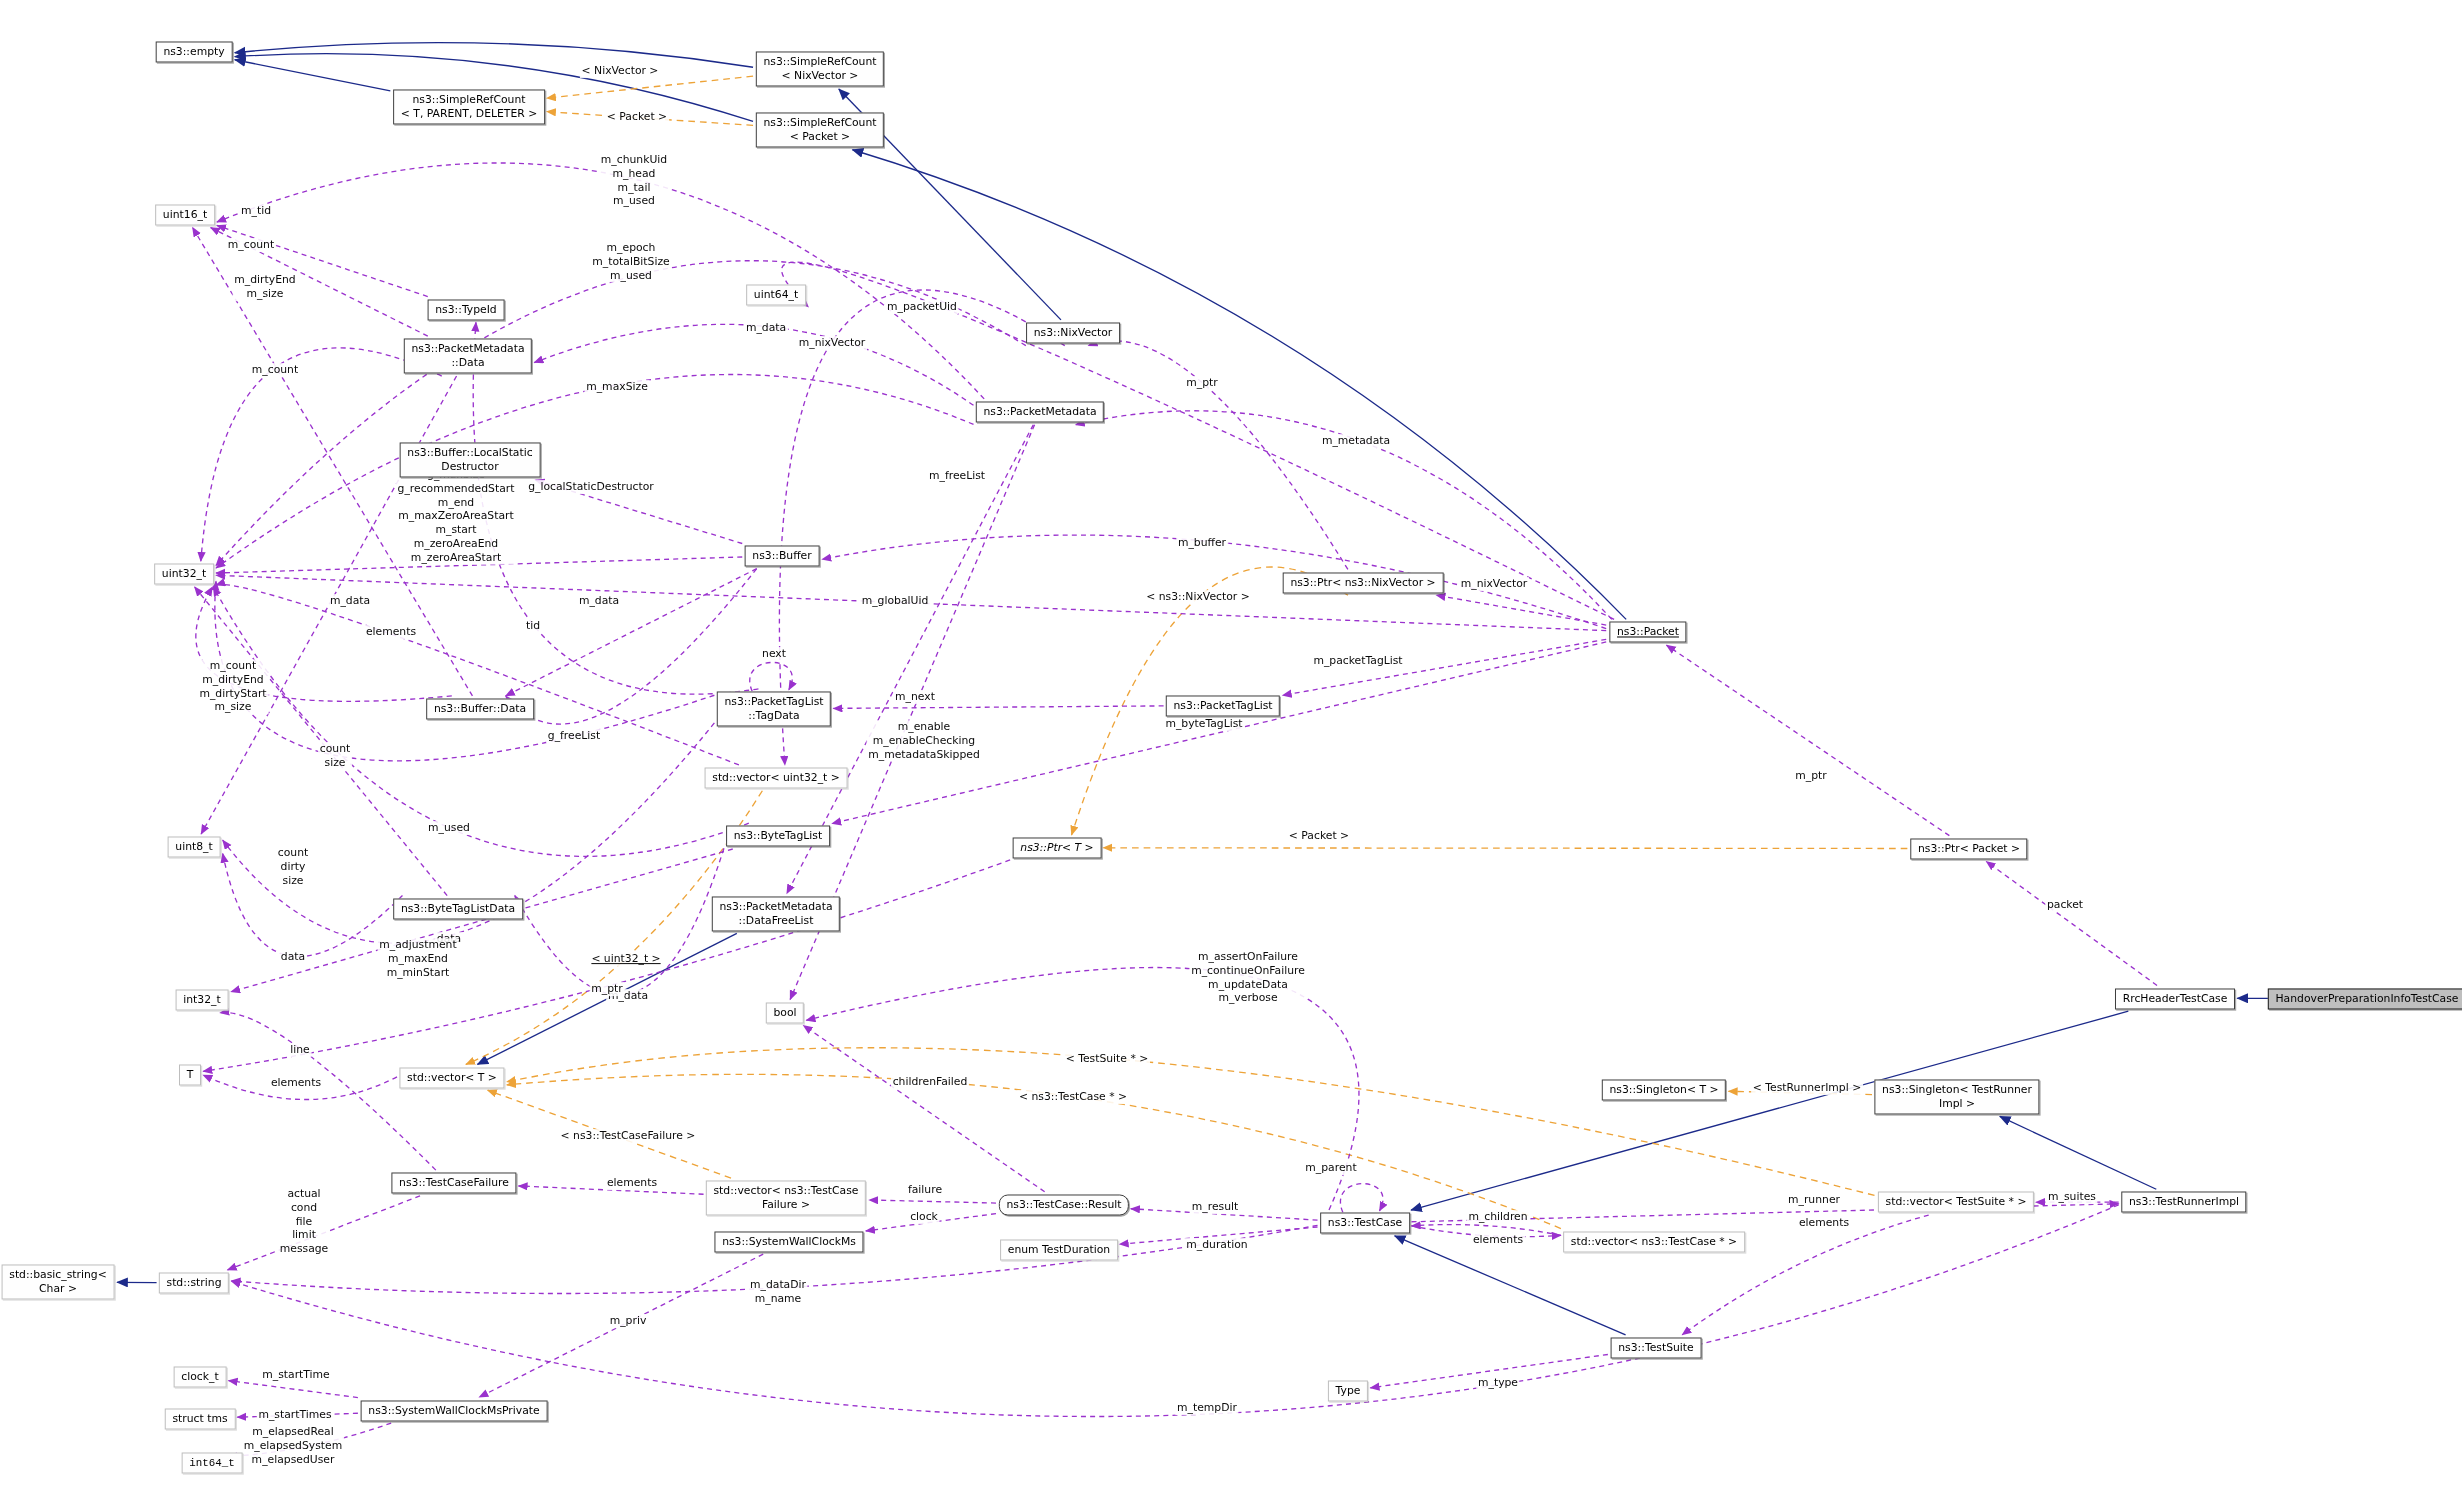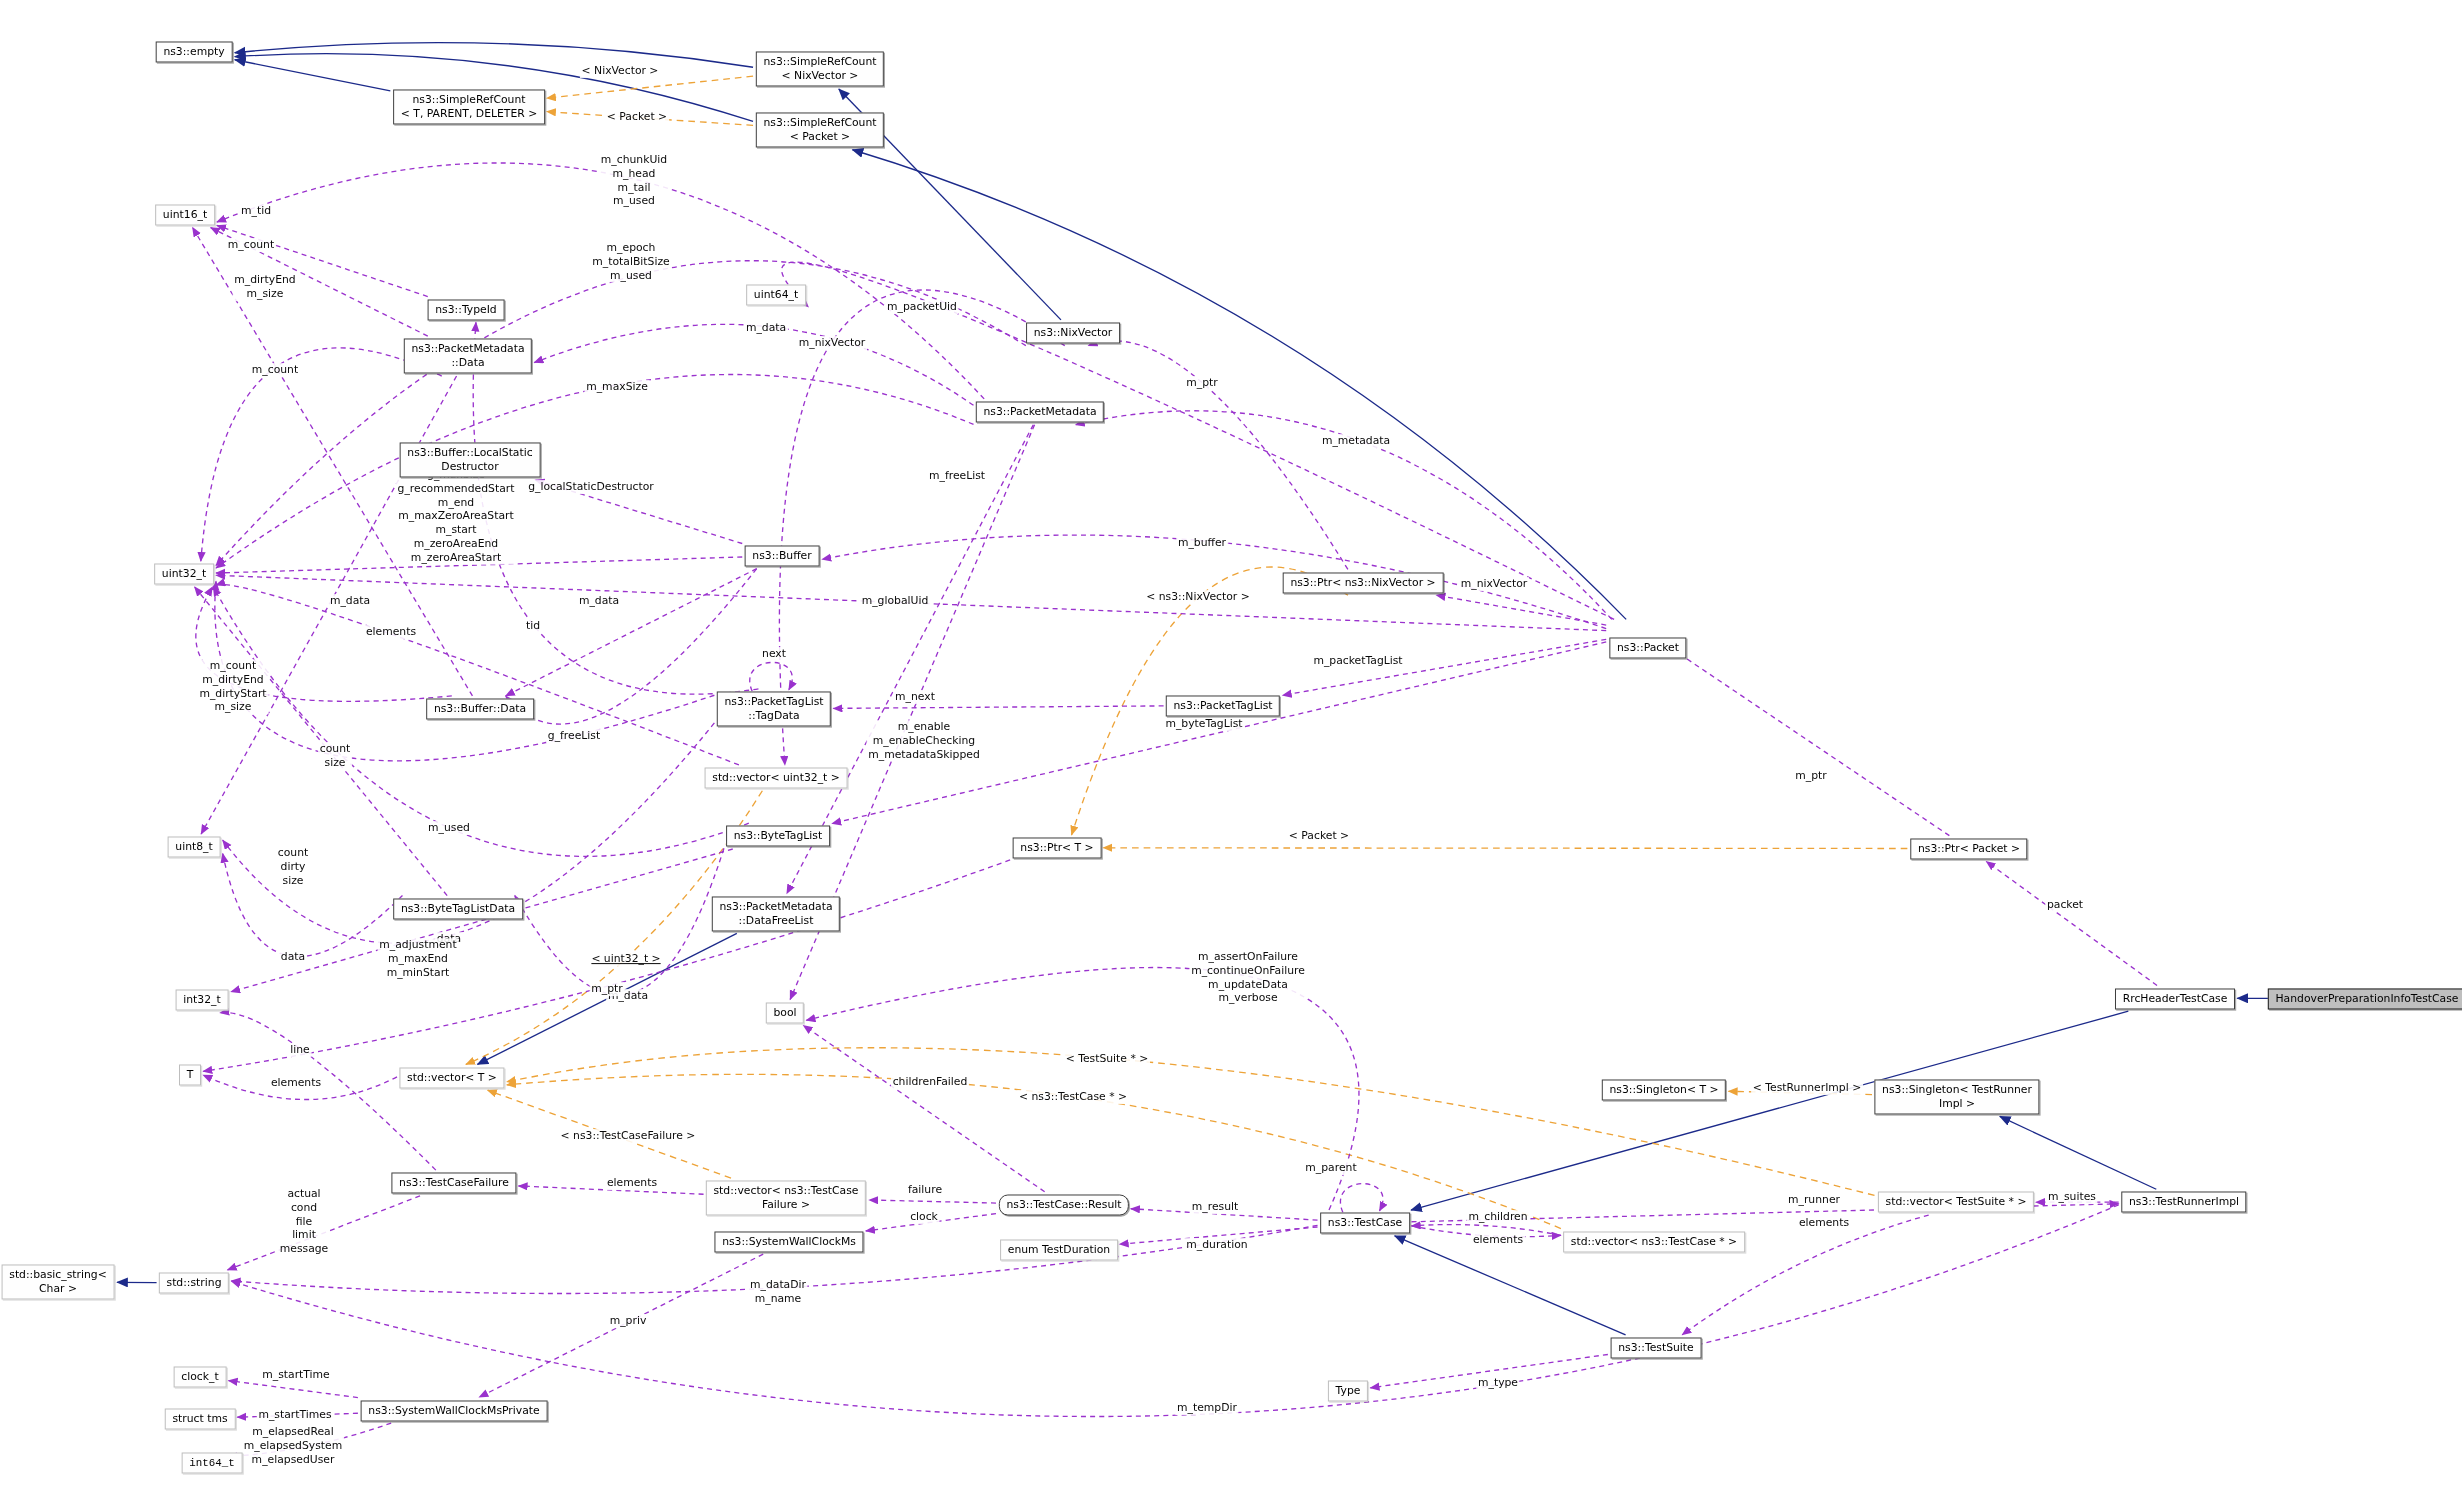--- a/index.html
+++ b/index.html
@@ -235,32 +235,32 @@
       <div class="node type" style="left: 776px; top: 295px;">uint64_t</div>
       <div class="node" style="left: 1073px; top: 333px;">ns3::NixVector</div>
       <div class="node" style="left: 468px; top: 356px;">ns3::PacketMetadata
 ::Data</div>
       <div class="node" style="left: 1040px; top: 412px;">ns3::PacketMetadata</div>
       <div class="node" style="left: 470px; top: 460px;">ns3::Buffer::LocalStatic
 Destructor</div>
       <div class="node type" style="left: 184px; top: 574px;">uint32_t</div>
       <div class="node" style="left: 782px; top: 556px;">ns3::Buffer</div>
       <div class="node" style="left: 1363px; top: 583px;">ns3::Ptr&lt; ns3::NixVector &gt;</div>
-      <div class="node" style="left: 1648px; top: 648px;">ns3::Packet</div>
+      <div class="node" style="left: 1648px; top: 632px; text-decoration: underline;">ns3::Packet</div>
       <div class="node" style="left: 480px; top: 709px;">ns3::Buffer::Data</div>
       <div class="node" style="left: 774px; top: 709px;">ns3::PacketTagList
 ::TagData</div>
       <div class="node" style="left: 1223px; top: 706px;">ns3::PacketTagList</div>
       <div class="node type" style="left: 776px; top: 778px;">std::vector&lt; uint32_t &gt;</div>
       <div class="node type" style="left: 194px; top: 847px;">uint8_t</div>
       <div class="node" style="left: 778px; top: 836px;">ns3::ByteTagList</div>
       <div class="node" style="left: 458px; top: 909px;">ns3::ByteTagListData</div>
       <div class="node" style="left: 776px; top: 914px;">ns3::PacketMetadata
 ::DataFreeList</div>
-      <div class="node" style="left: 1057px; top: 848px;">ns3::Ptr&lt; T &gt;</div>
+      <div class="node" style="left: 1057px; top: 848px; font-style: italic;">ns3::Ptr&lt; T &gt;</div>
       <div class="node" style="left: 1969px; top: 849px;">ns3::Ptr&lt; Packet &gt;</div>
       <div class="node type" style="left: 202px; top: 1000px;">int32_t</div>
       <div class="node type" style="left: 785px; top: 1013px;">bool</div>
       <div class="node" style="left: 2175px; top: 999px;">RrcHeaderTestCase</div>
       <div class="node selected" style="left: 2367px; top: 999px;">HandoverPreparationInfoTestCase</div>
       <div class="node type" style="left: 190px; top: 1075px;">T</div>
       <div class="node type" style="left: 452px; top: 1078px;">std::vector&lt; T &gt;</div>
       <div class="node" style="left: 1664px; top: 1090px;">ns3::Singleton&lt; T &gt;</div>
       <div class="node" style="left: 1957px; top: 1097px;">ns3::Singleton&lt; TestRunner
 Impl &gt;</div>

